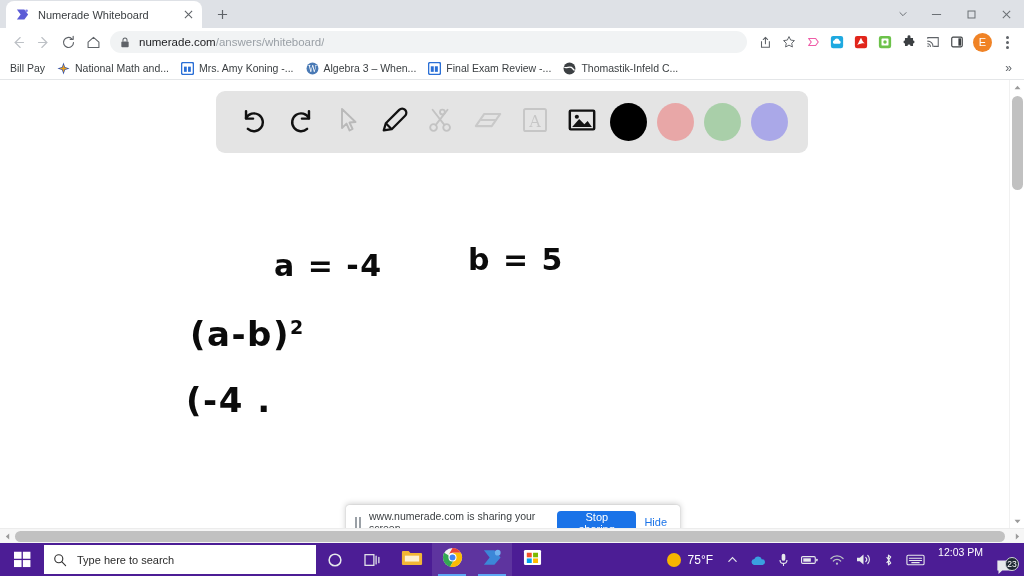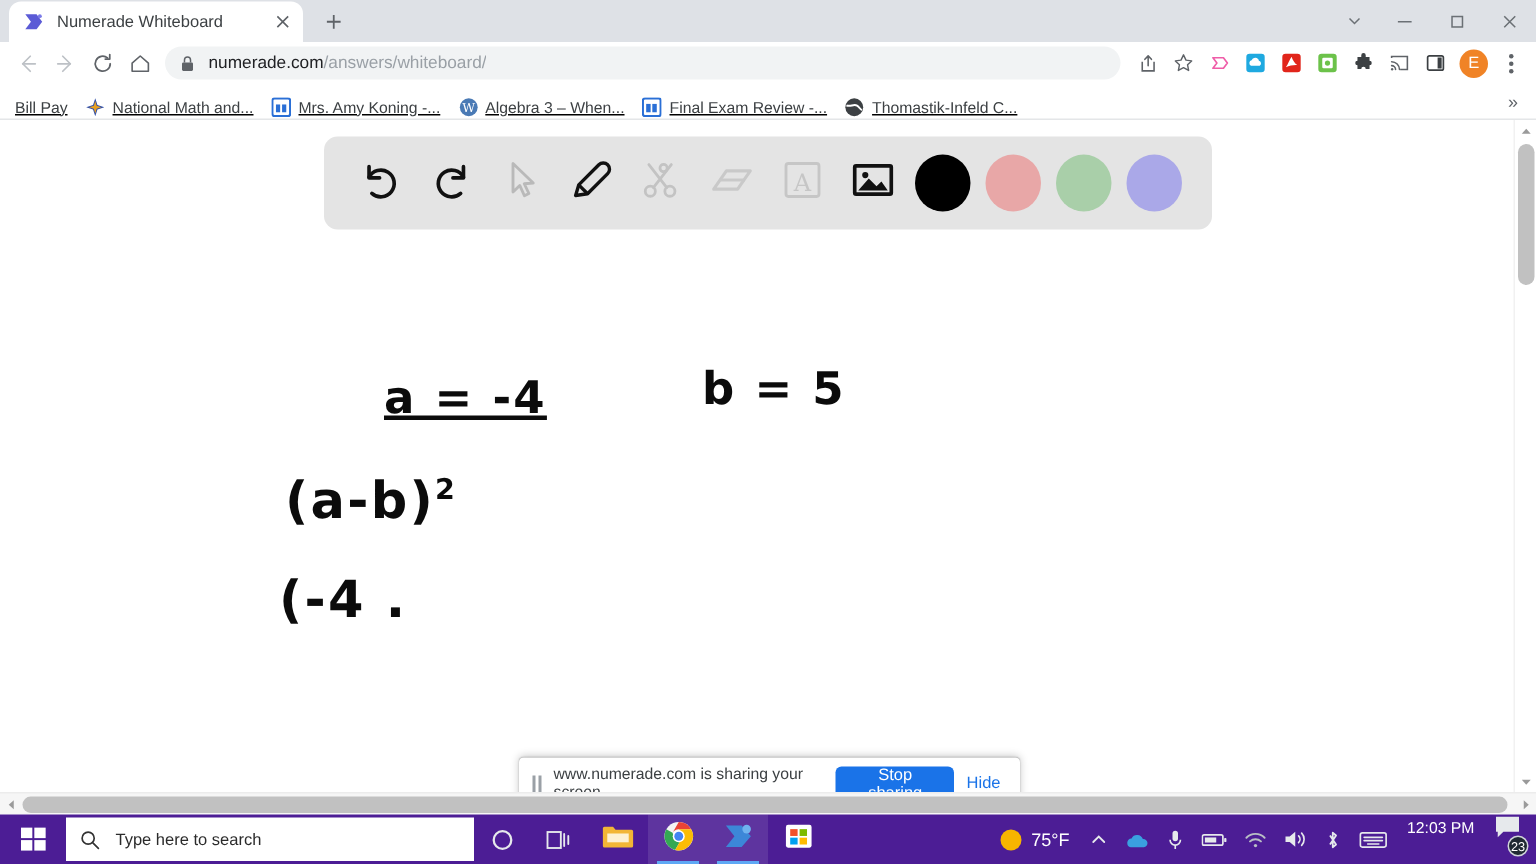--- a/index.html
+++ b/index.html
@@ -96,26 +96,25 @@
   
   .bookmarks {
     position: absolute; left: 0; top: 56px; width: 1024px; height: 24px;
     background: #ffffff;
     border-bottom: 1px solid #e4e6e8;
     display: flex; align-items: center;
     padding: 0 4px;
     overflow: hidden;
   }
   .bm {
-    display: flex; align-items: flex-end;
+    display: flex; align-items: center;
     height: 20px; padding: 0 6px;
     border-radius: 4px;
     flex: 0 0 auto;
     white-space: nowrap;
-    text-decoration: underline;
   }
   .bm-ico { width: 13px; height: 13px; flex: 0 0 13px; margin-right: 5px; border-radius:2px; display:block; }
   .bm-label { font-size: 10.5px; color: #3c4043; }
   .bm-overflow { margin-left: auto; color: #5f6368; font-size: 12px; padding-right: 8px; }
 
   
   .viewport {
     position: absolute; left: 0; top: 80px; width: 1024px; height: 448px;
     background: #ffffff;
     overflow: hidden;
@@ -141,21 +140,21 @@
 
   
   .hw {
     position: absolute;
     font-family: "DejaVu Sans", sans-serif;
     color: #0b0b0b;
     font-weight: 700;
     white-space: nowrap;
     letter-spacing: 1.5px;
   }
-  #hw-a  { left: 256px; top: 168px; font-size: 30px; text-decoration: underline; }
+  #hw-a  { left: 274px; top: 168px; font-size: 30px; }
   #hw-b  { left: 468px; top: 162px; font-size: 30px; }
   #hw-ab { left: 190px; top: 234px; font-size: 34px; }
   #hw-ab sup { font-size: 19px; letter-spacing: 0; }
   #hw-sub{ left: 186px; top: 300px; font-size: 34px; }
 
   
   .sharebar {
     position: absolute; left: 346px; top: 425px;
     width: 334px; height: 34px;
     background: #ffffff;
@@ -230,21 +229,21 @@
     content: ''; position: absolute; bottom: 0; left: 6px; right: 6px;
     height: 2px; background: #5ea8f5;
   }
   .tray { margin-left: auto; display: flex; align-items: center; height: 33px; padding-right: 4px; }
   .tray-item { height:33px; display:flex; align-items:center; justify-content:center; padding: 0 6px; color:#e6e9ec; }
   .weather { display:flex; align-items:center; gap:7px; padding: 0 8px 0 4px; }
   .weather .sun { width: 14px; height: 14px; border-radius: 50%; background: #f7b500; display:block; }
   .weather .temp { font-size: 12px; color: #ffffff; }
   .clock { text-align: right; line-height: 1.25; padding: 0 7px; }
   .clock div { font-size: 10.5px; color: #ffffff; margin-top: 16px; }
-  .notif { width: 30px; height:33px; display:flex; align-items:flex-start; justify-content:center; position: relative; }
+  .notif { width: 30px; height:33px; display:flex; align-items:flex-end; justify-content:center; position: relative; }
   .notif .badge {
     position: absolute; right: 1px; bottom: 5px;
     min-width: 14px; height: 14px; border-radius: 50%;
     background: #1f2933; border: 1px solid #cfd4d9;
     color: #ffffff; font-size: 8.5px;
     display: flex; align-items: center; justify-content: center;
   }
 </style>
 </head>
 <body>

